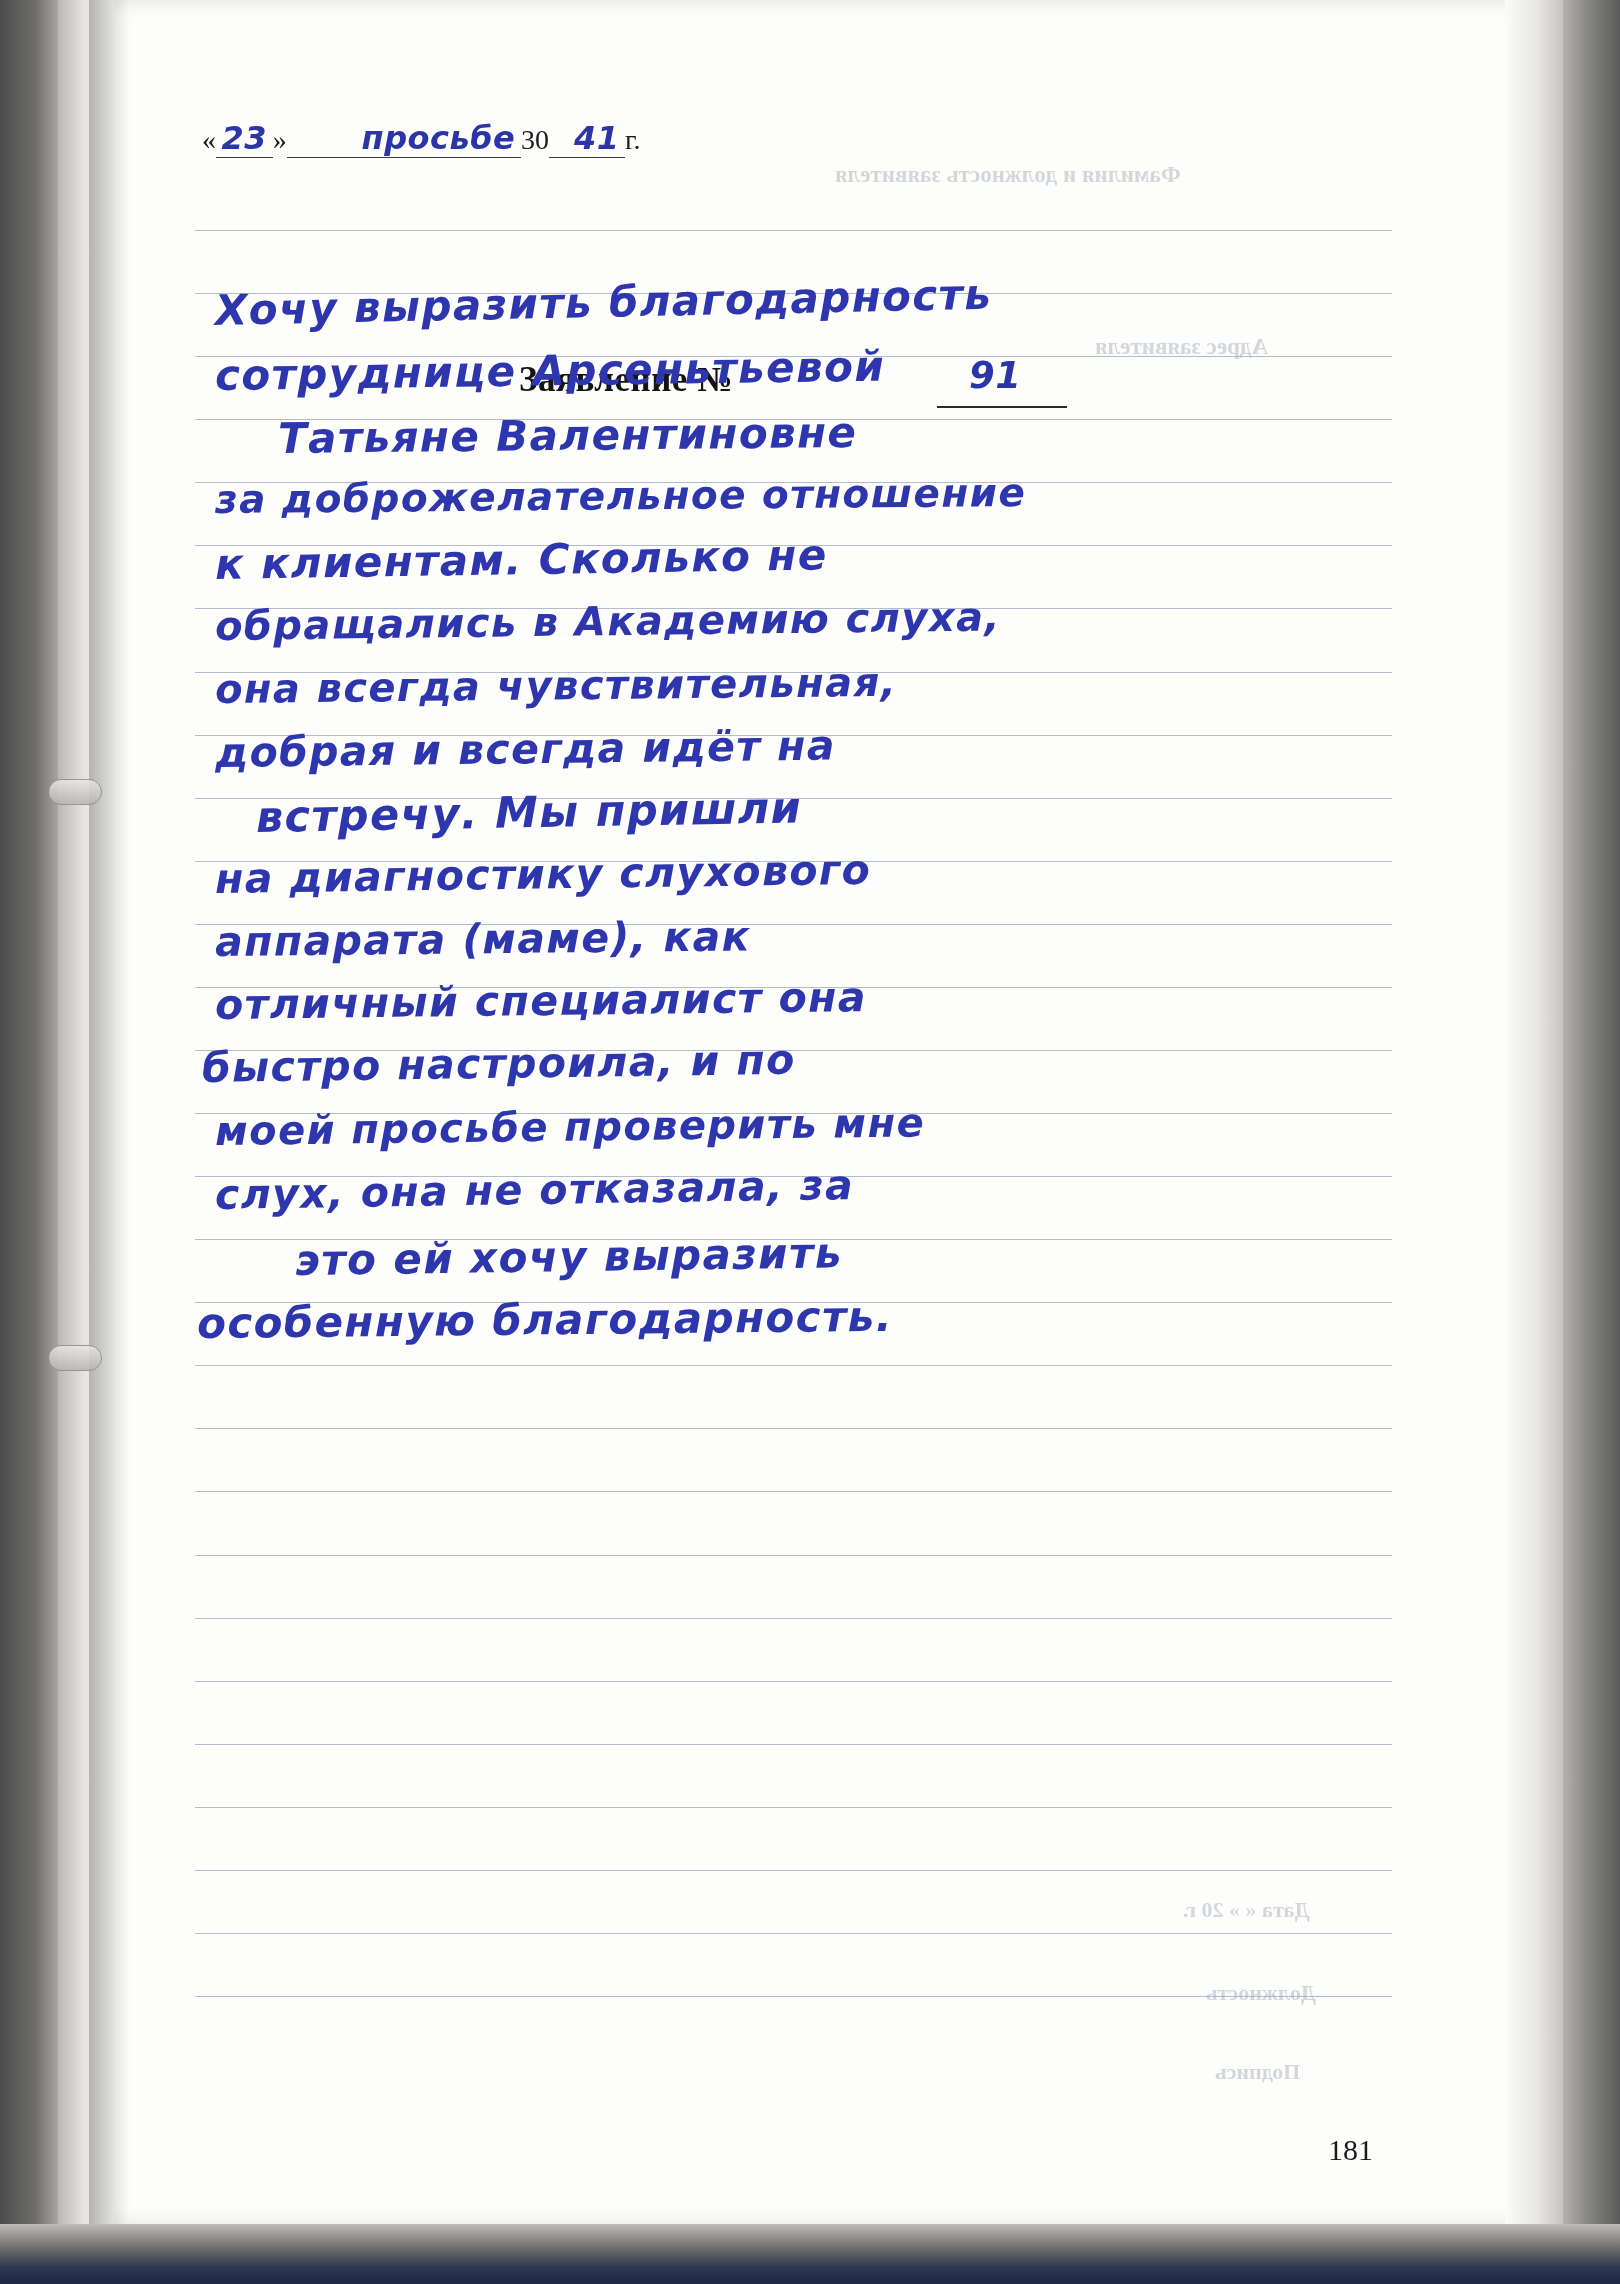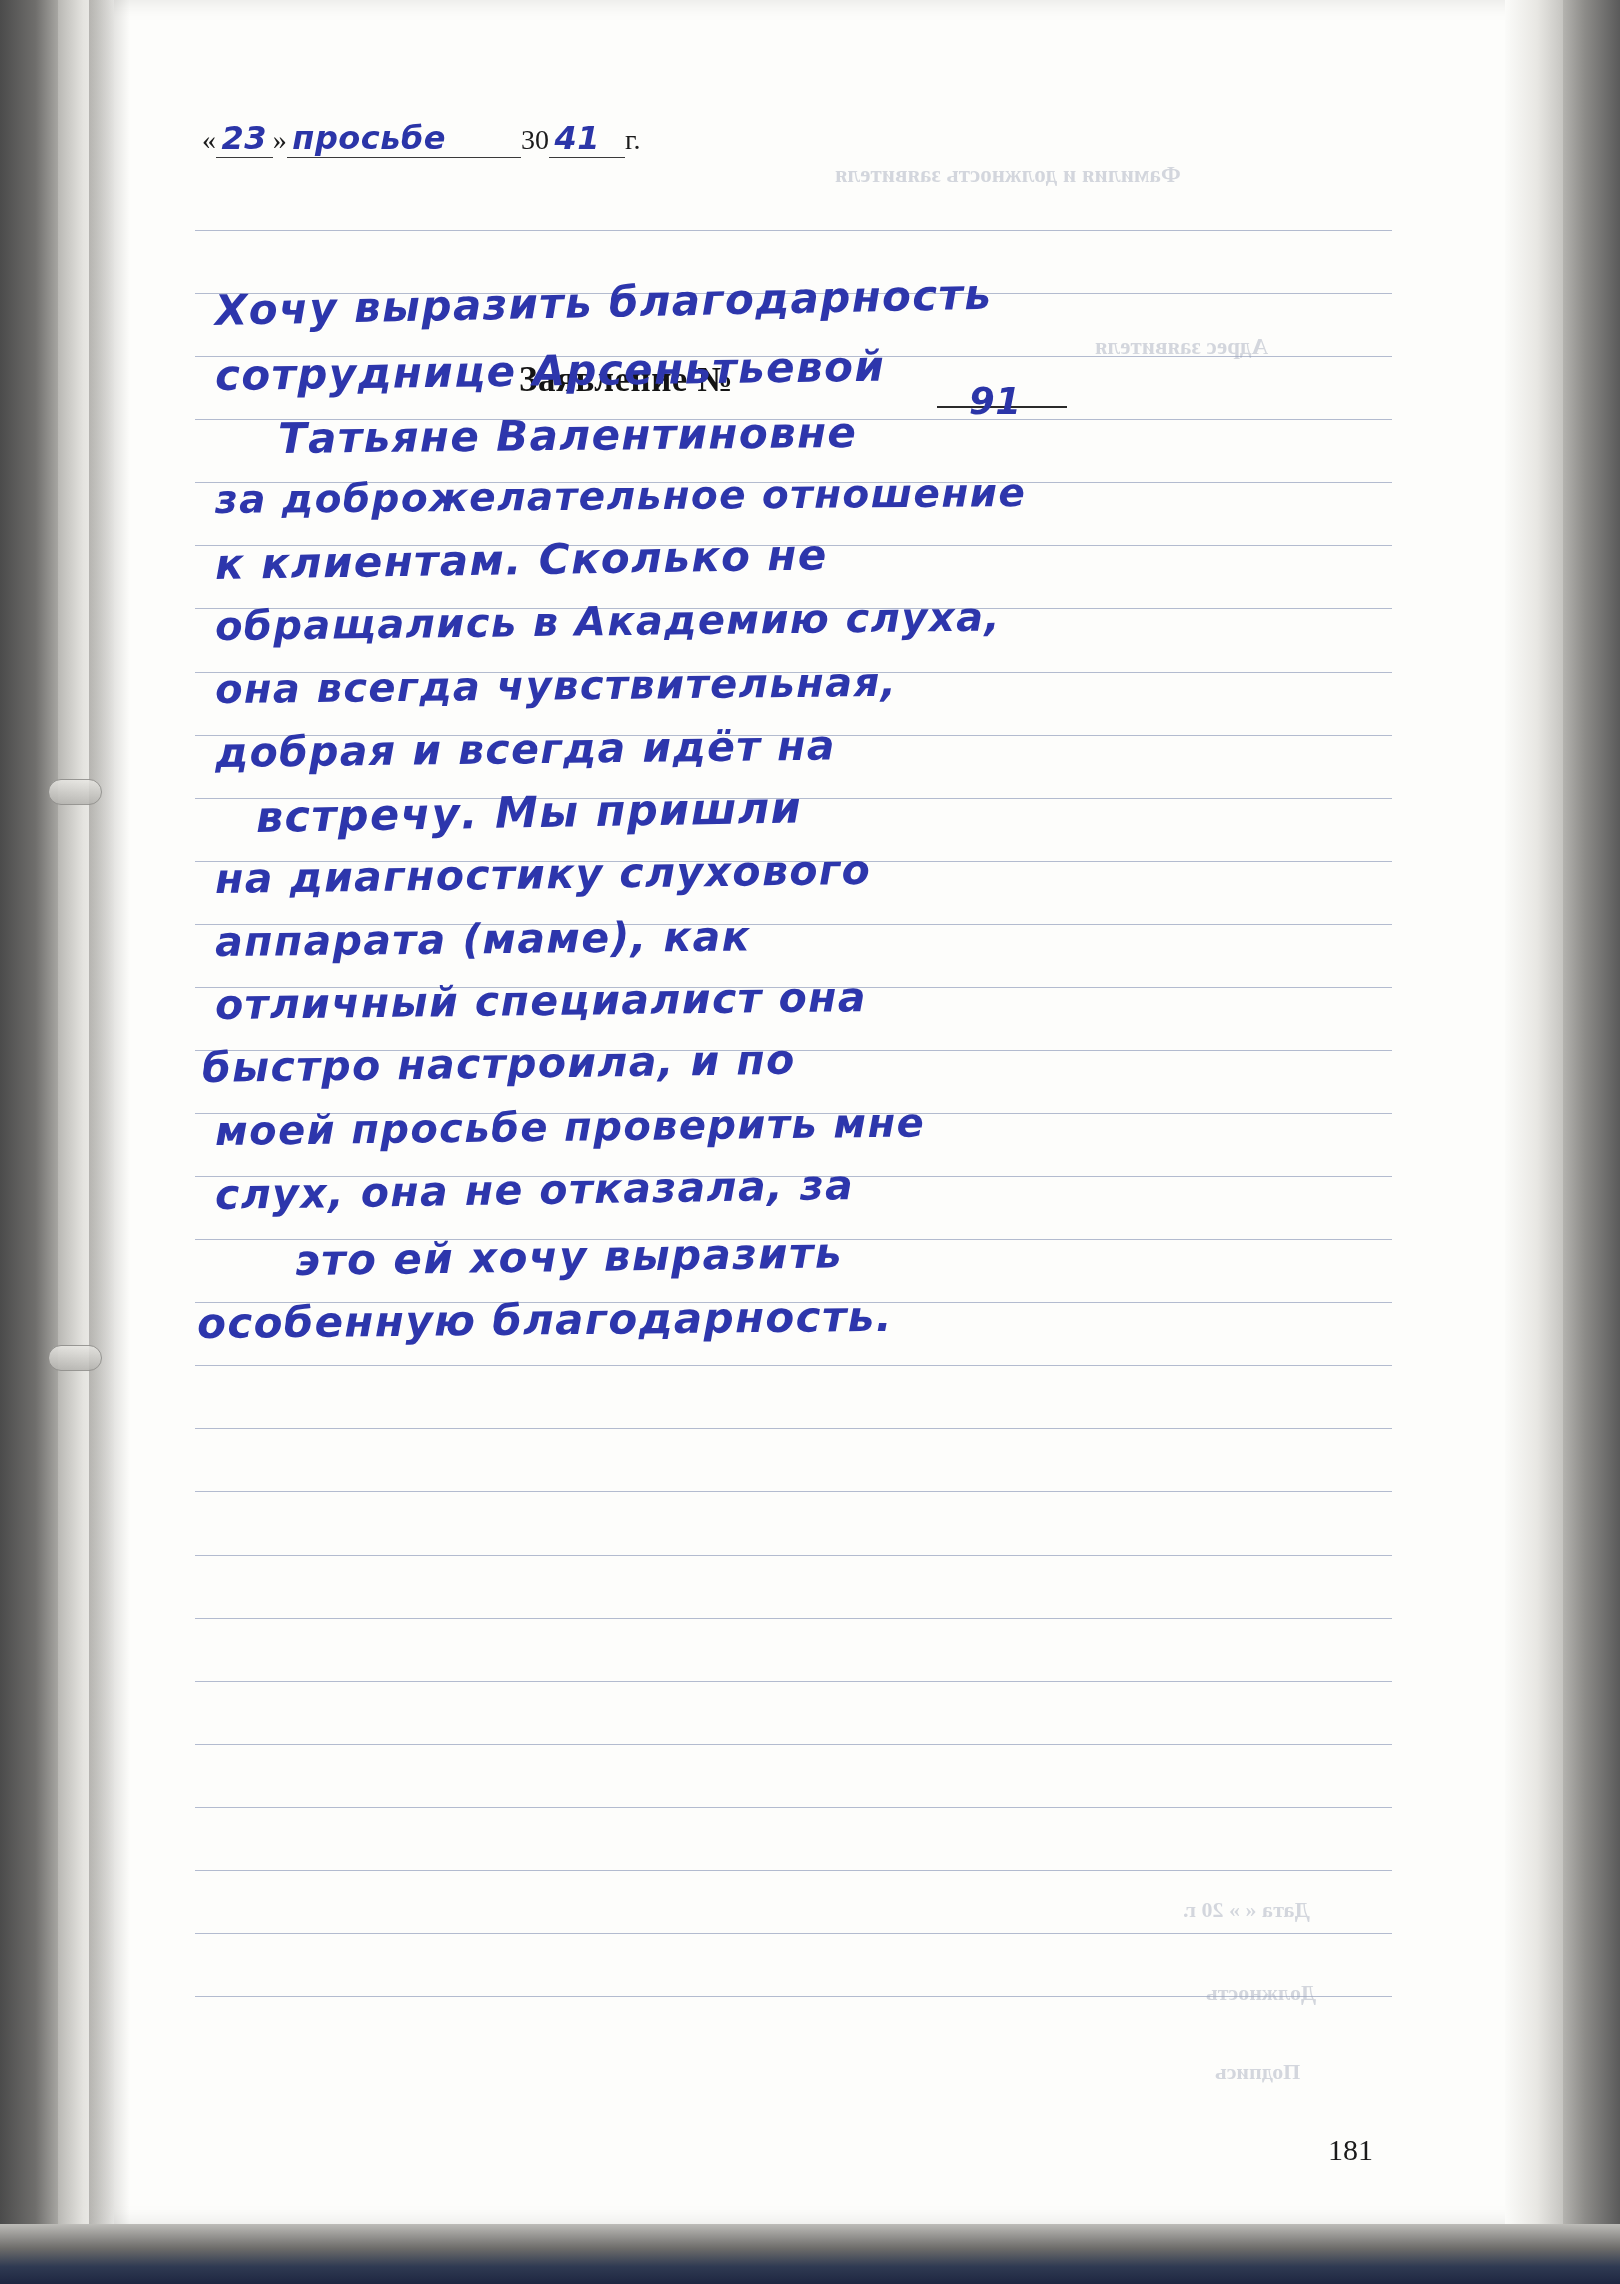--- a/index.html
+++ b/index.html
@@ -116,21 +116,21 @@
     left: 202px;
     top: 119px;
     font-size: 28px;
     color: #1b1b1b;
     white-space: nowrap;
   }
   .date-line .u {
     display: inline-block;
     border-bottom: 1.9px solid #3a3a3a;
     min-width: 28px;
-    text-align: left;
+    text-align: right;
     padding: 0 5.6px;
   }
   .hw {
     font-family: "DejaVu Sans", sans-serif;
     color: #2b35a8;
     font-style: italic;
     font-weight: bold;
     letter-spacing: 0.5px;
   }
   .date-line .hw { font-size: 32px; }
@@ -151,21 +151,20 @@
     top: 406px;
     width: 130px;
     height: 1.9px;
     background: #2a2a2a;
   }
   .title-number {
     position: absolute;
     left: 969px;
     top: 354px;
     font-size: 37px;
-    margin-top: 26px;
   }
 
   
   .hand-line {
     position: absolute;
     left: 215px;
     width: 1178px;
     color: #2d36ac;
     font-family: "DejaVu Sans", sans-serif;
     font-style: italic;

